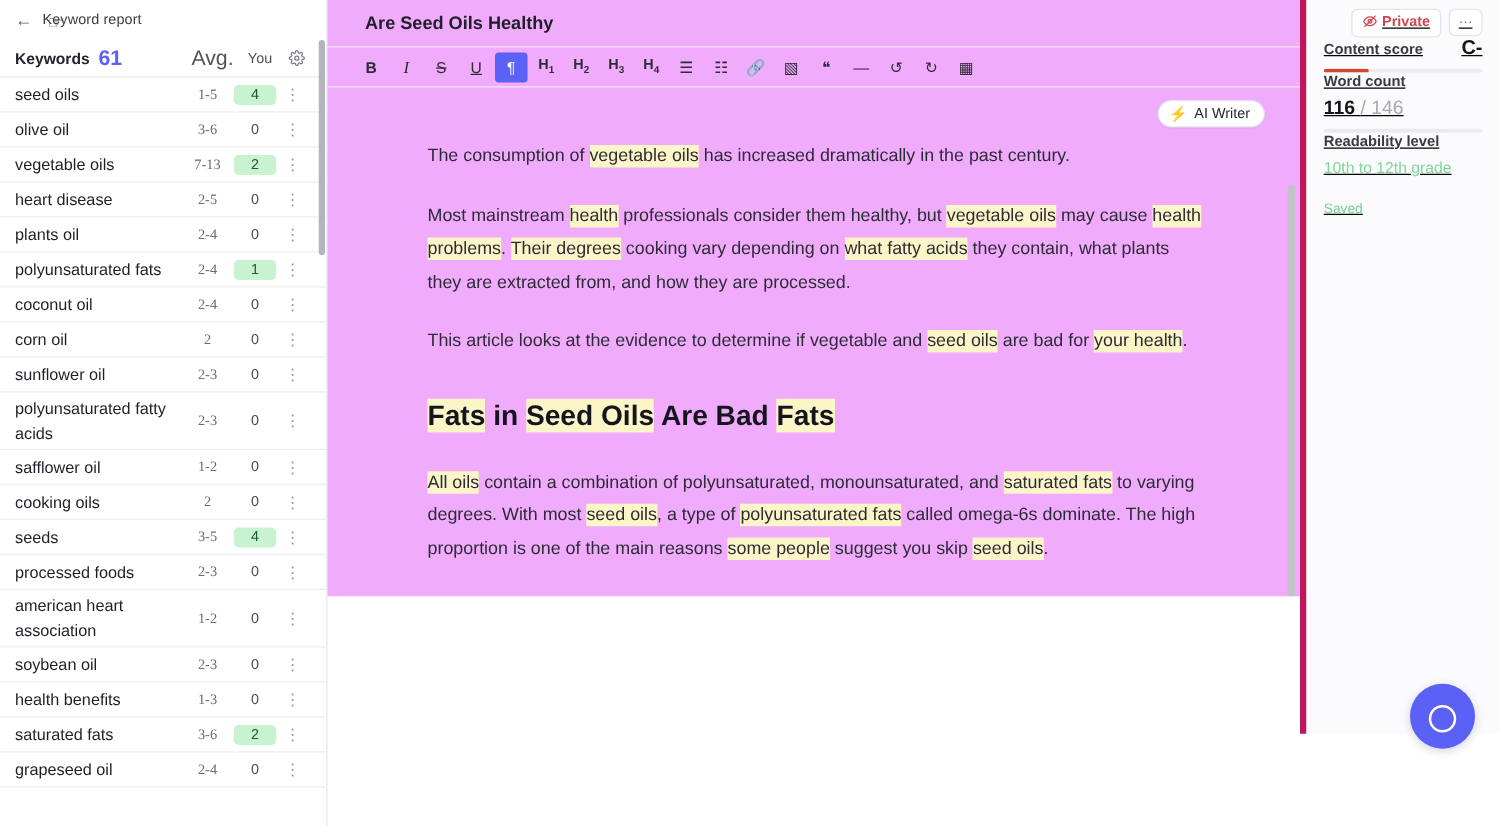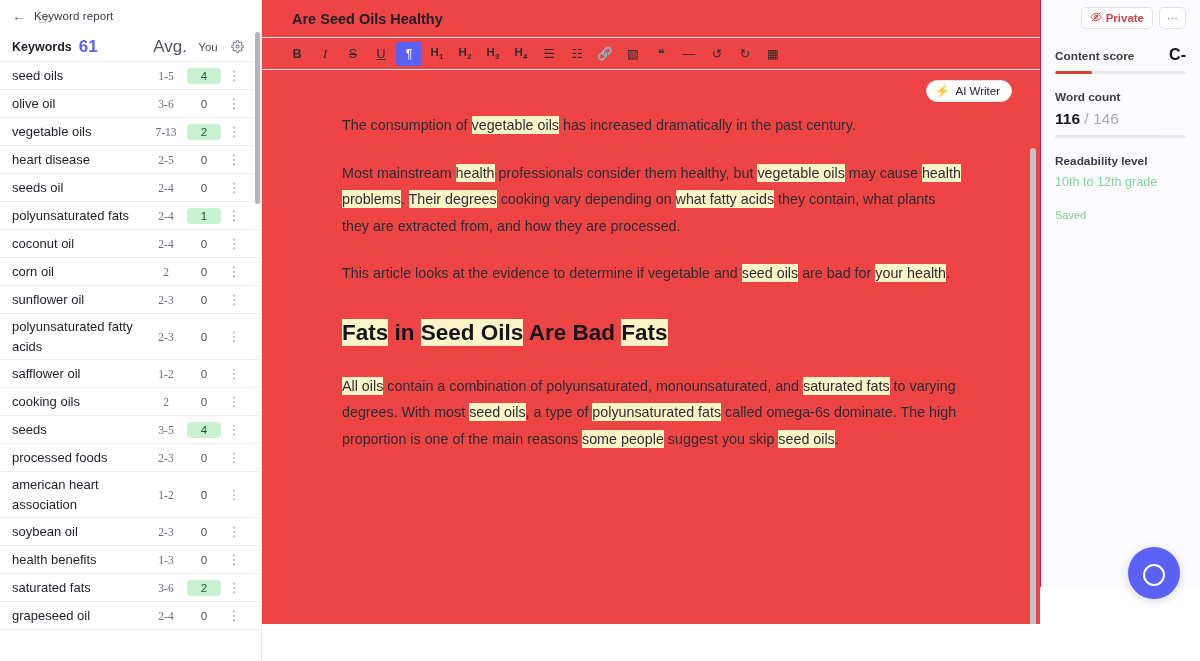--- a/index.html
+++ b/index.html
@@ -90,23 +90,23 @@
     cursor: pointer; color: #9a9aa6; font-size: 13px; line-height: 1;
   }
   .sb-scroll {
     position: absolute; right: 1px; top: 32px;
     width: 5px; height: 172px; border-radius: 3px;
     background: #b4b4bc;
   }
 
   
   .editor {
-    flex: 1; height: 624px;
+    flex: 1; height: 477px;
     display: flex; flex-direction: column;
-    position: relative; background: #ef4444;
+    position: relative; background: #f0abfc;
     min-width: 0;
   }
   .ed-title-bar {
     height: 38px; flex: 0 0 38px;
     display: flex; align-items: center;
     padding: 0 30px;
     border-bottom: 1px solid #eaeaef;
   }
   .ed-title { font-size: 14.5px; font-weight: bold; color: #20202a; }
 
@@ -166,41 +166,42 @@
   .ed-scroll {
     position: absolute; right: 4px; top: 78px;
     width: 6px; height: 556px; border-radius: 3px;
     background: #c2c2ca;
   }
 
   
   .rpanel {
     width: 160px; flex: 0 0 160px; height: 587px;
     background: #fbfbfd;
-    border-left: 1px solid #be185d;
+    border-left: 5px solid #be185d;
     position: relative;
     padding: 0 14px;
+    text-decoration: underline;
   }
   .rp-top {
     height: 30px; display: flex; align-items: center; justify-content: flex-end;
     gap: 6px; padding-top: 6px;
   }
   .pill {
     display: inline-flex; align-items: center; gap: 4px;
     border: 1px solid #e3e3ea; border-radius: 5px;
     background: #fff; padding: 3px 8px;
     font-size: 11.5px; font-weight: bold; color: #d0454f;
     cursor: pointer;
   }
   .pill-dots {
     border: 1px solid #e3e3ea; border-radius: 5px; background: #fff;
     padding: 3px 7px; font-size: 11px; color: #69697a; cursor: pointer;
     line-height: 14px;
   }
-  .rp-block { padding-top: 16px; }
+  .rp-block { }
   .rp-row { display: flex; align-items: baseline; justify-content: space-between; }
   .rp-label { font-size: 11.8px; font-weight: bold; color: #3a3a45; }
   .rp-grade { font-size: 16px; font-weight: bold; color: #14141c; }
   .bar {
     height: 3px; background: #ebebf0; border-radius: 2px;
     margin-top: 7px; overflow: hidden;
   }
   .bar > i { display: block; height: 3px; border-radius: 2px; }
   .wc { margin-top: 6px; font-size: 15.5px; }
   .wc b { font-weight: bold; color: #14141c; }
@@ -270,21 +271,21 @@
           <div class="kw-you hit">2</div>
           <div class="kw-dots">⋮</div>
         </div>
         <div class="kw-row">
           <div class="kw-name">heart disease</div>
           <div class="kw-avg">2-5</div>
           <div class="kw-you">0</div>
           <div class="kw-dots">⋮</div>
         </div>
         <div class="kw-row">
-          <div class="kw-name">seeds oil</div>
+          <div class="kw-name">plants oil</div>
           <div class="kw-avg">2-4</div>
           <div class="kw-you">0</div>
           <div class="kw-dots">⋮</div>
         </div>
         <div class="kw-row">
           <div class="kw-name">polyunsaturated fats</div>
           <div class="kw-avg">2-4</div>
           <div class="kw-you hit">1</div>
           <div class="kw-dots">⋮</div>
         </div>

